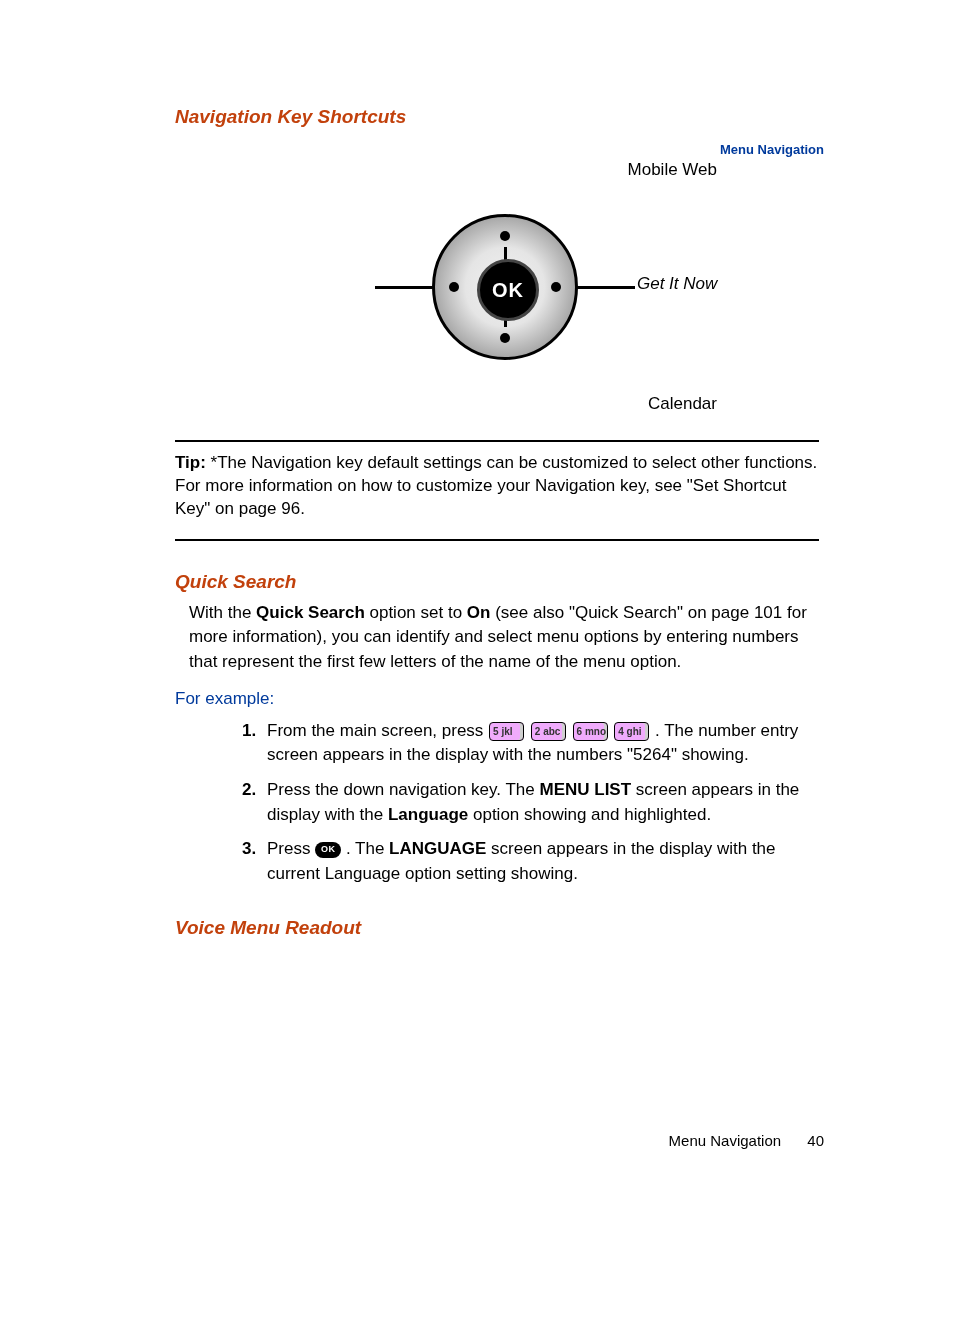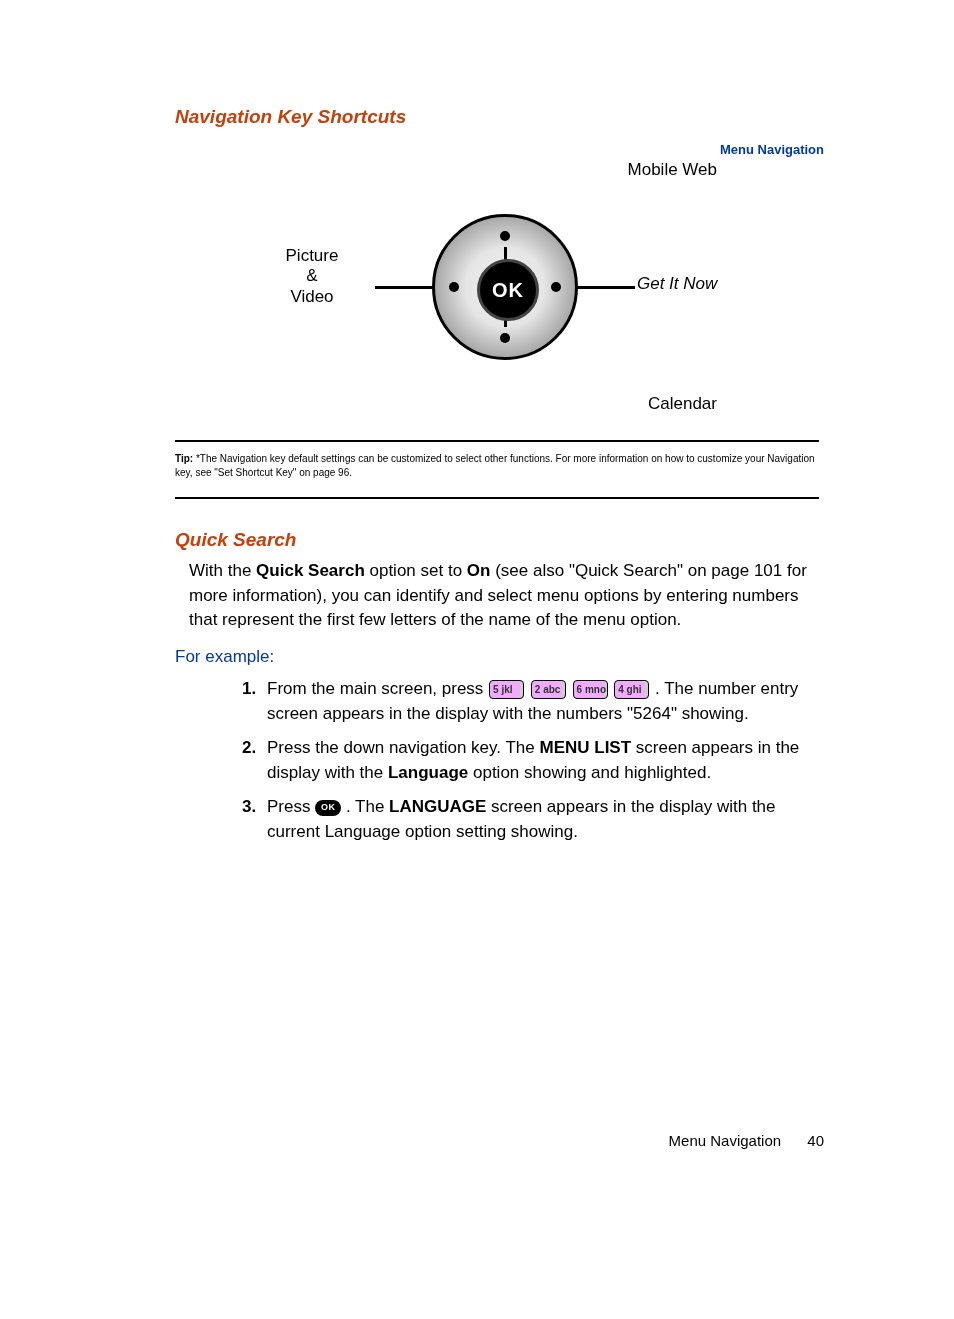--- a/index.html
+++ b/index.html
@@ -49,21 +49,21 @@
   .stem.nv{left:50%;width:3px;margin-left:-1.5px;top:30px;height:30px;}
   .stem.sv{left:50%;width:3px;margin-left:-1.5px;bottom:30px;height:30px;}
   .stem.eh{top:50%;height:3px;margin-top:-1.5px;right:-60px;width:58px;}
   .stem.wh{top:50%;height:3px;margin-top:-1.5px;left:-60px;width:58px;}
   .lbl{position:absolute;font-size:17px;text-align:right;}
   .lbl.top{left:0;right:0;top:6px;}
   .lbl.bot{left:0;right:0;bottom:0;}
   .lbl.left{left:-20px;top:92px;width:110px;text-align:center;line-height:1.2;}
   .lbl.right{right:-40px;top:120px;width:120px;text-align:left;font-style:italic;}
   hr.rule{border:none;border-top:2px solid #000;margin:18px 0 10px 0;}
-  .tip{font-size:10px;line-height:1.35;margin:0 0 0 0;}
+  .tip{font-size:17px;line-height:1.35;margin:0 0 0 0;}
   .tip-label{font-weight:bold;}
   ol.steps{margin:10px 0 0 0;padding:0 0 0 86px;font-size:17px;line-height:1.45;}
   ol.steps>li{margin-bottom:10px;padding-left:6px;}
   ol.steps>li::marker{font-weight:bold;}
   .key{
     display:inline-block;width:30px;height:17px;line-height:17px;
     border:1.5px solid #000;border-radius:4px;
     background:#f0abfc;font-size:10px;text-align:left;
     padding-left:3px;vertical-align:middle;margin:0 1px;
     box-shadow:inset -3px 0 0 #d0d0d0;
@@ -85,25 +85,20 @@
 
 <div class="page">
 
   <div class="header-link">Menu Navigation</div>
 
   <div class="h2">Navigation Key Shortcuts</div>
 
   <div class="diagram-wrap">
     <div class="diagram">
       <div class="lbl top">Mobile Web</div>
-      <div class="lbl left">
-        <span>Picture</span><br>
-        <span>&amp;</span><br>
-        <span>Video</span>
-      </div>
       <div class="lbl right">Get It Now</div>
       <div class="lbl bot">Calendar</div>
 
       <div class="disc-outer">
         <div class="stem nv"></div>
           <div class="stem sv"></div>
         <div class="stem eh"></div>
           <div class="stem wh"></div>
         <div class="dot n"></div>
           <div class="dot s"></div>
@@ -140,19 +135,20 @@
     <li>
       <span>Press the down navigation key. The </span><b>MENU LIST</b><span> screen appears in the display with the </span><b>Language</b><span> option showing and highlighted.</span>
     </li>
     <li>
       <span>Press </span>
       <span class="okpill">OK</span>
       <span>. The </span><b>LANGUAGE</b><span> screen appears in the display with the current Language option setting showing.</span>
     </li>
   </ol>
 
+  <div class="h2">Voice Menu Readout</div>
 
   <div class="footer">
     <span>Menu Navigation</span>
     <span class="pn">40</span>
   </div>
 
 </div>
 
 </body></html>

